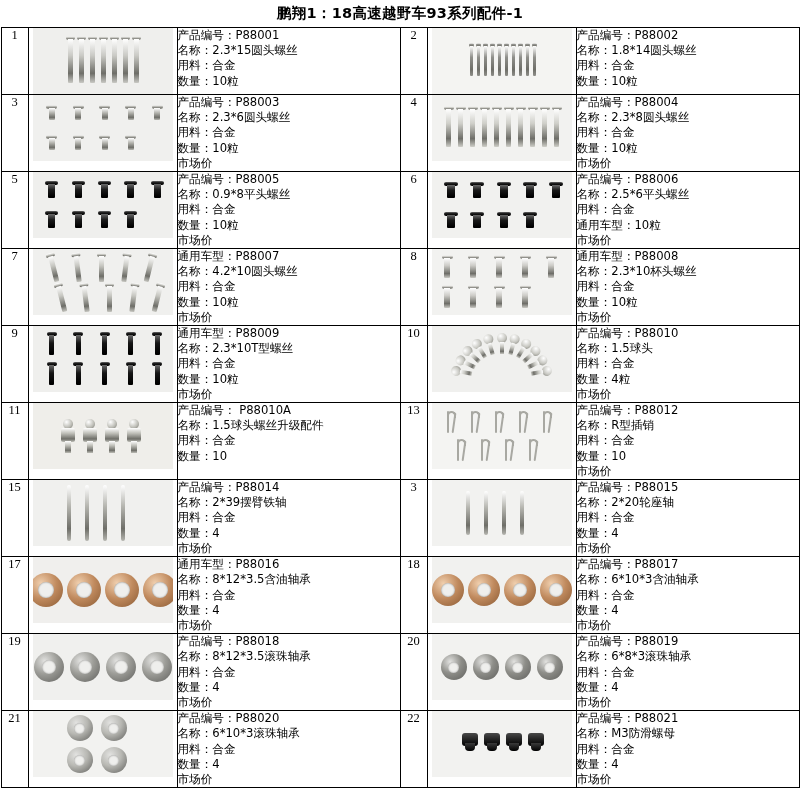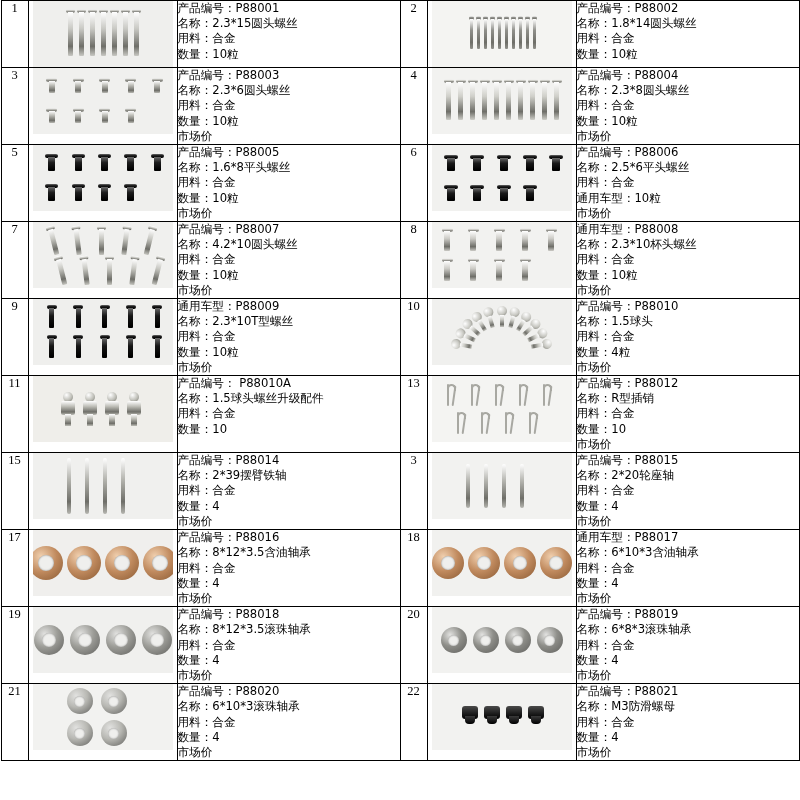--- a/index.html
+++ b/index.html
@@ -73,20 +73,21 @@
   }
   
   .p {
     position: absolute;
   }
 </style>
 </head>
 <body>
 
 <div class="page">
+  <div class="title">鹏翔1：18高速越野车93系列配件-1</div>
   <table class="parts">
     <tbody>
         <tr>
           <td class="idx">1</td>
           <td class="img">
             <div class="photo" style="background: rgb(239, 239, 237);">
               <div class="p" style="left: 33.5px; top: 8px; width: 9px; height: 48px;">
                 <div style="position:absolute;left:0;top:0;width:9px;height:4px;background:linear-gradient(180deg,#ffffff 0%,#c9c9c4 38%,#6e6e68 78%,#c9c9c4 100%);border-radius:2px;"></div>
                 <div style="position:absolute;left:2px;top:3px;width:5px;height:44px;background:linear-gradient(180deg,#ffffff 0%,#c9c9c4 38%,#6e6e68 78%,#c9c9c4 100%);border-radius:0 0 1px 1px;"></div>
               </div>
@@ -315,21 +316,21 @@
                 <div style="position:absolute;left:3px;top:3px;width:7px;height:14px;background:linear-gradient(180deg,#6a6a6a 0%,#1c1c1c 40%,#000 90%);border-radius:0 0 1px 1px;"></div>
               </div>
               <div class="p" style="left: 91.9px; top: 39px; width: 13px; height: 18px;">
                 <div style="position:absolute;left:0;top:0;width:13px;height:4px;background:linear-gradient(180deg,#6a6a6a 0%,#1c1c1c 40%,#000 90%);border-radius:2px;"></div>
                 <div style="position:absolute;left:3px;top:3px;width:7px;height:14px;background:linear-gradient(180deg,#6a6a6a 0%,#1c1c1c 40%,#000 90%);border-radius:0 0 1px 1px;"></div>
               </div>
             </div>
           </td>
           <td class="desc">
             <div>产品编号：P88005</div>
-            <div>名称：1.6*8平头螺丝</div>
+            <div>名称：0.9*8平头螺丝</div>
             <div>用料：合金</div>
             <div>数量：10粒</div>
             <div>市场价</div>
           </td>
           <td class="idx">6</td>
           <td class="img">
             <div class="photo" style="background: rgb(241, 241, 239);">
               <div class="p" style="left: 12.2px; top: 9.5px; width: 14px; height: 17px;">
                 <div style="position:absolute;left:0;top:0;width:14px;height:4px;background:linear-gradient(180deg,#6a6a6a 0%,#191919 40%,#000 90%);border-radius:2px;"></div>
                 <div style="position:absolute;left:3px;top:3px;width:8px;height:13px;background:linear-gradient(180deg,#6a6a6a 0%,#191919 40%,#000 90%);border-radius:0 0 1px 1px;"></div>
@@ -416,21 +417,21 @@
                 <div style="position:absolute;left:0;top:0;width:9px;height:4px;background:linear-gradient(180deg,#ffffff 0%,#c6c6c0 38%,#6e6e68 78%,#c6c6c0 100%);border-radius:2px;"></div>
                 <div style="position:absolute;left:2px;top:3px;width:5px;height:26px;background:linear-gradient(180deg,#ffffff 0%,#c6c6c0 38%,#6e6e68 78%,#c6c6c0 100%);border-radius:0 0 1px 1px;"></div>
               </div>
               <div class="p" style="left: 120px; top: 34px; width: 9px; height: 30px; transform: rotate(14deg);">
                 <div style="position:absolute;left:0;top:0;width:9px;height:4px;background:linear-gradient(180deg,#ffffff 0%,#c6c6c0 38%,#6e6e68 78%,#c6c6c0 100%);border-radius:2px;"></div>
                 <div style="position:absolute;left:2px;top:3px;width:5px;height:26px;background:linear-gradient(180deg,#ffffff 0%,#c6c6c0 38%,#6e6e68 78%,#c6c6c0 100%);border-radius:0 0 1px 1px;"></div>
               </div>
             </div>
           </td>
           <td class="desc">
-            <div>产品编号：P88007</div>
+            <div>通用车型：P88007</div>
             <div>名称：4.2*10圆头螺丝</div>
             <div>用料：合金</div>
             <div>数量：10粒</div>
             <div>市场价</div>
           </td>
           <td class="idx">8</td>
           <td class="img">
             <div class="photo" style="background: rgb(242, 242, 240);">
               <div class="p" style="left: 10px; top: 6px; width: 11px; height: 24px;">
                 <div style="position:absolute;left:0;top:0;width:11px;height:4px;background:linear-gradient(180deg,#ffffff 0%,#cccbc6 38%,#6e6e68 78%,#cccbc6 100%);border-radius:2px;"></div>
@@ -725,21 +726,21 @@
               </div>
               <div style="position: absolute; left: 72px; top: 16px; width: 34px; height: 34px; border-radius: 50%; background: radial-gradient(circle at 35% 30%, rgb(240, 207, 174) 0%, rgb(192, 138, 94) 48%, rgb(138, 90, 51) 100%);">
                 <div style="position:absolute;left:9px;top:9px;width:16px;height:16px;border-radius:50%;background:#efefed;box-shadow:inset 0 0 2px rgba(0,0,0,.45);"></div>
               </div>
               <div style="position: absolute; left: 110px; top: 16px; width: 34px; height: 34px; border-radius: 50%; background: radial-gradient(circle at 35% 30%, rgb(240, 207, 174) 0%, rgb(192, 138, 94) 48%, rgb(138, 90, 51) 100%);">
                 <div style="position:absolute;left:9px;top:9px;width:16px;height:16px;border-radius:50%;background:#efefed;box-shadow:inset 0 0 2px rgba(0,0,0,.45);"></div>
               </div>
             </div>
           </td>
           <td class="desc">
-            <div>产品编号：P88016</div>
+            <div>通用车型：P88016</div>
             <div>名称：8*12*3.5含油轴承</div>
             <div>用料：合金</div>
             <div>数量：4</div>
             <div>市场价</div>
           </td>
           <td class="idx">18</td>
           <td class="img">
             <div class="photo" style="background: rgb(241, 241, 239);">
               <div style="position: absolute; left: 0px; top: 17px; width: 32px; height: 32px; border-radius: 50%; background: radial-gradient(circle at 35% 30%, rgb(240, 207, 174) 0%, rgb(192, 138, 94) 48%, rgb(138, 90, 51) 100%);">
                 <div style="position:absolute;left:9px;top:9px;width:14px;height:14px;border-radius:50%;background:#efefed;box-shadow:inset 0 0 2px rgba(0,0,0,.45);"></div>
@@ -749,21 +750,21 @@
               </div>
               <div style="position: absolute; left: 72px; top: 17px; width: 32px; height: 32px; border-radius: 50%; background: radial-gradient(circle at 35% 30%, rgb(240, 207, 174) 0%, rgb(192, 138, 94) 48%, rgb(138, 90, 51) 100%);">
                 <div style="position:absolute;left:9px;top:9px;width:14px;height:14px;border-radius:50%;background:#efefed;box-shadow:inset 0 0 2px rgba(0,0,0,.45);"></div>
               </div>
               <div style="position: absolute; left: 108px; top: 17px; width: 32px; height: 32px; border-radius: 50%; background: radial-gradient(circle at 35% 30%, rgb(240, 207, 174) 0%, rgb(192, 138, 94) 48%, rgb(138, 90, 51) 100%);">
                 <div style="position:absolute;left:9px;top:9px;width:14px;height:14px;border-radius:50%;background:#efefed;box-shadow:inset 0 0 2px rgba(0,0,0,.45);"></div>
               </div>
             </div>
           </td>
           <td class="desc">
-            <div>通用车型：P88017</div>
+            <div>产品编号：P88017</div>
             <div>名称：6*10*3含油轴承</div>
             <div>用料：合金</div>
             <div>数量：4</div>
             <div>市场价</div>
           </td>
         </tr>
         <tr>
           <td class="idx">19</td>
           <td class="img">
             <div class="photo" style="background: rgb(240, 240, 238);">

